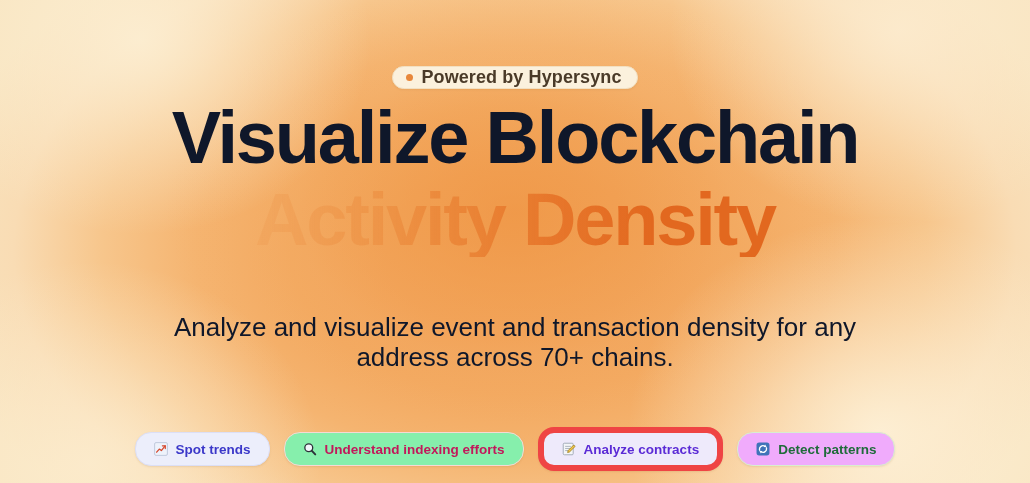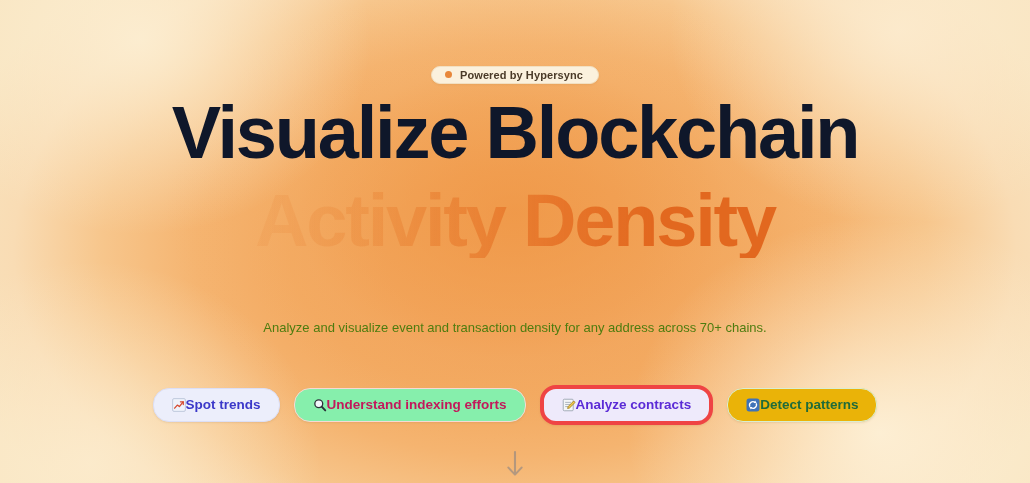--- a/index.html
+++ b/index.html
@@ -116,21 +116,21 @@
     box-shadow: 0 1px 2px rgba(150, 100, 40, 0.10);
   }
   #badge .dot {
     width: 7px;
     height: 7px;
     border-radius: 50%;
     background: #e8873a;
     flex: none;
   }
   #badge .label {
-    font-size: 11px;
+    font-size: 18px;
     font-weight: bold;
     color: #4a3a28;
     letter-spacing: 0.1px;
     white-space: nowrap;
   }
 
   
   #headline {
     margin-top: 12px;
     text-align: center;
@@ -139,57 +139,58 @@
     letter-spacing: -2.2px;
   }
   #headline .line {
     display: block;
     font-size: 74px;
   }
   #headline .line-1 {
     color: #0f172a;
   }
   #headline .line-2 {
-    margin-top: 14px;
+    margin-top: 8px;
     background-image: linear-gradient(90deg,
         rgba(232, 124, 45, 0.10) 0%,
         rgba(232, 124, 45, 0.13) 14%,
         rgba(231, 121, 42, 0.30) 30%,
         rgba(230, 117, 40, 0.62) 44%,
         rgba(229, 113, 38, 0.88) 56%,
         #e2681f 70%,
         #e2681f 100%);
     -webkit-background-clip: text;
     background-clip: text;
     color: transparent;
     text-align: center;
     -webkit-text-fill-color: transparent;
   }
 
   
   #subtitle {
     margin-top: 34px;
     width: 712px;
     text-align: center;
-    font-size: 13px;
+    font-size: 26px;
     line-height: 30px;
-    color: #4d7c0f;
+    color: #0f172a;
   }
 
   
   #chips {
     margin-top: 29px;
     display: flex;
     align-items: center;
     justify-content: center;
     gap: 14px;
   }
   .chip {
     display: inline-flex;
     align-items: center;
+    gap: 8px;
     height: 32px;
     padding: 0 18px;
     border-radius: 16px;
     font-size: 13.5px;
     font-weight: bold;
     white-space: nowrap;
     box-shadow: 0 1px 2px rgba(140, 95, 40, 0.13);
   }
   .chip .emoji {
     font-size: 13px;
@@ -255,34 +256,34 @@
       <div class="chip" style="background:#86efac; border:1px solid #f7d9d4; color:#c2185b;">
         <span class="emoji">
           <svg class="gl" width="14" height="14" viewBox="0 0 16 16">
             <circle cx="6.6" cy="6.6" r="4.5" fill="#f2f6fb" stroke="#2b3138" stroke-width="1.5"></circle>
             <line x1="9.9" y1="9.9" x2="14" y2="14.2" stroke="#2b3138" stroke-width="2.2" stroke-linecap="round"></line>
           </svg>
         </span>
         <span class="ctext">Understand indexing efforts</span>
       </div>
 
-      <div class="chip" style="background:#eeeafb; border:4px solid #ef4444; color:#5b2bd6;">
+      <div class="chip" style="background:#eeeafb; border:6px solid #ef4444; color:#5b2bd6;">
         <span class="emoji">
           <svg class="gl" width="14" height="14" viewBox="0 0 16 16">
             <rect x="1.4" y="1.4" width="11.4" height="13.2" rx="1.2" fill="#f4f6f8" stroke="#9aa4b0" stroke-width="1"></rect>
             <line x1="3.6" y1="5.0" x2="10.2" y2="5.0" stroke="#9aa4b0" stroke-width="0.9"></line>
             <line x1="3.6" y1="7.4" x2="10.2" y2="7.4" stroke="#9aa4b0" stroke-width="0.9"></line>
             <line x1="3.6" y1="9.8" x2="8.2" y2="9.8" stroke="#9aa4b0" stroke-width="0.9"></line>
             <path d="M13.4 3.4 L15.0 5.0 L8.6 11.4 L6.4 12.0 L7.0 9.8 Z" fill="#f2c84b" stroke="#9a7a20" stroke-width="0.9" stroke-linejoin="round"></path>
           </svg>
         </span>
         <span class="ctext">Analyze contracts</span>
       </div>
 
-      <div class="chip" style="background:#eab308; border:1px solid #d9eed0; color:#1f6b3a;">
+      <div class="chip" style="background:#f0abfc; border:1px solid #d9eed0; color:#1f6b3a;">
         <span class="emoji">
           <svg class="gl" width="14" height="14" viewBox="0 0 16 16">
             <rect x="0.6" y="0.6" width="14.8" height="14.8" rx="3" fill="#3f73b8" stroke="#2c5party" stroke-width="0"></rect>
             <path d="M4.2 9.4 a3.9 3.9 0 0 1 6.1 -4.3" fill="none" stroke="#ffffff" stroke-width="1.5" stroke-linecap="round"></path>
             <path d="M11.8 6.6 a3.9 3.9 0 0 1 -6.1 4.3" fill="none" stroke="#ffffff" stroke-width="1.5" stroke-linecap="round"></path>
             <polygon points="10.4,2.9 12.1,5.6 8.9,5.7" fill="#ffffff"></polygon>
             <polygon points="5.6,13.1 3.9,10.4 7.1,10.3" fill="#ffffff"></polygon>
           </svg>
         </span>
         <span class="ctext">Detect patterns</span>

